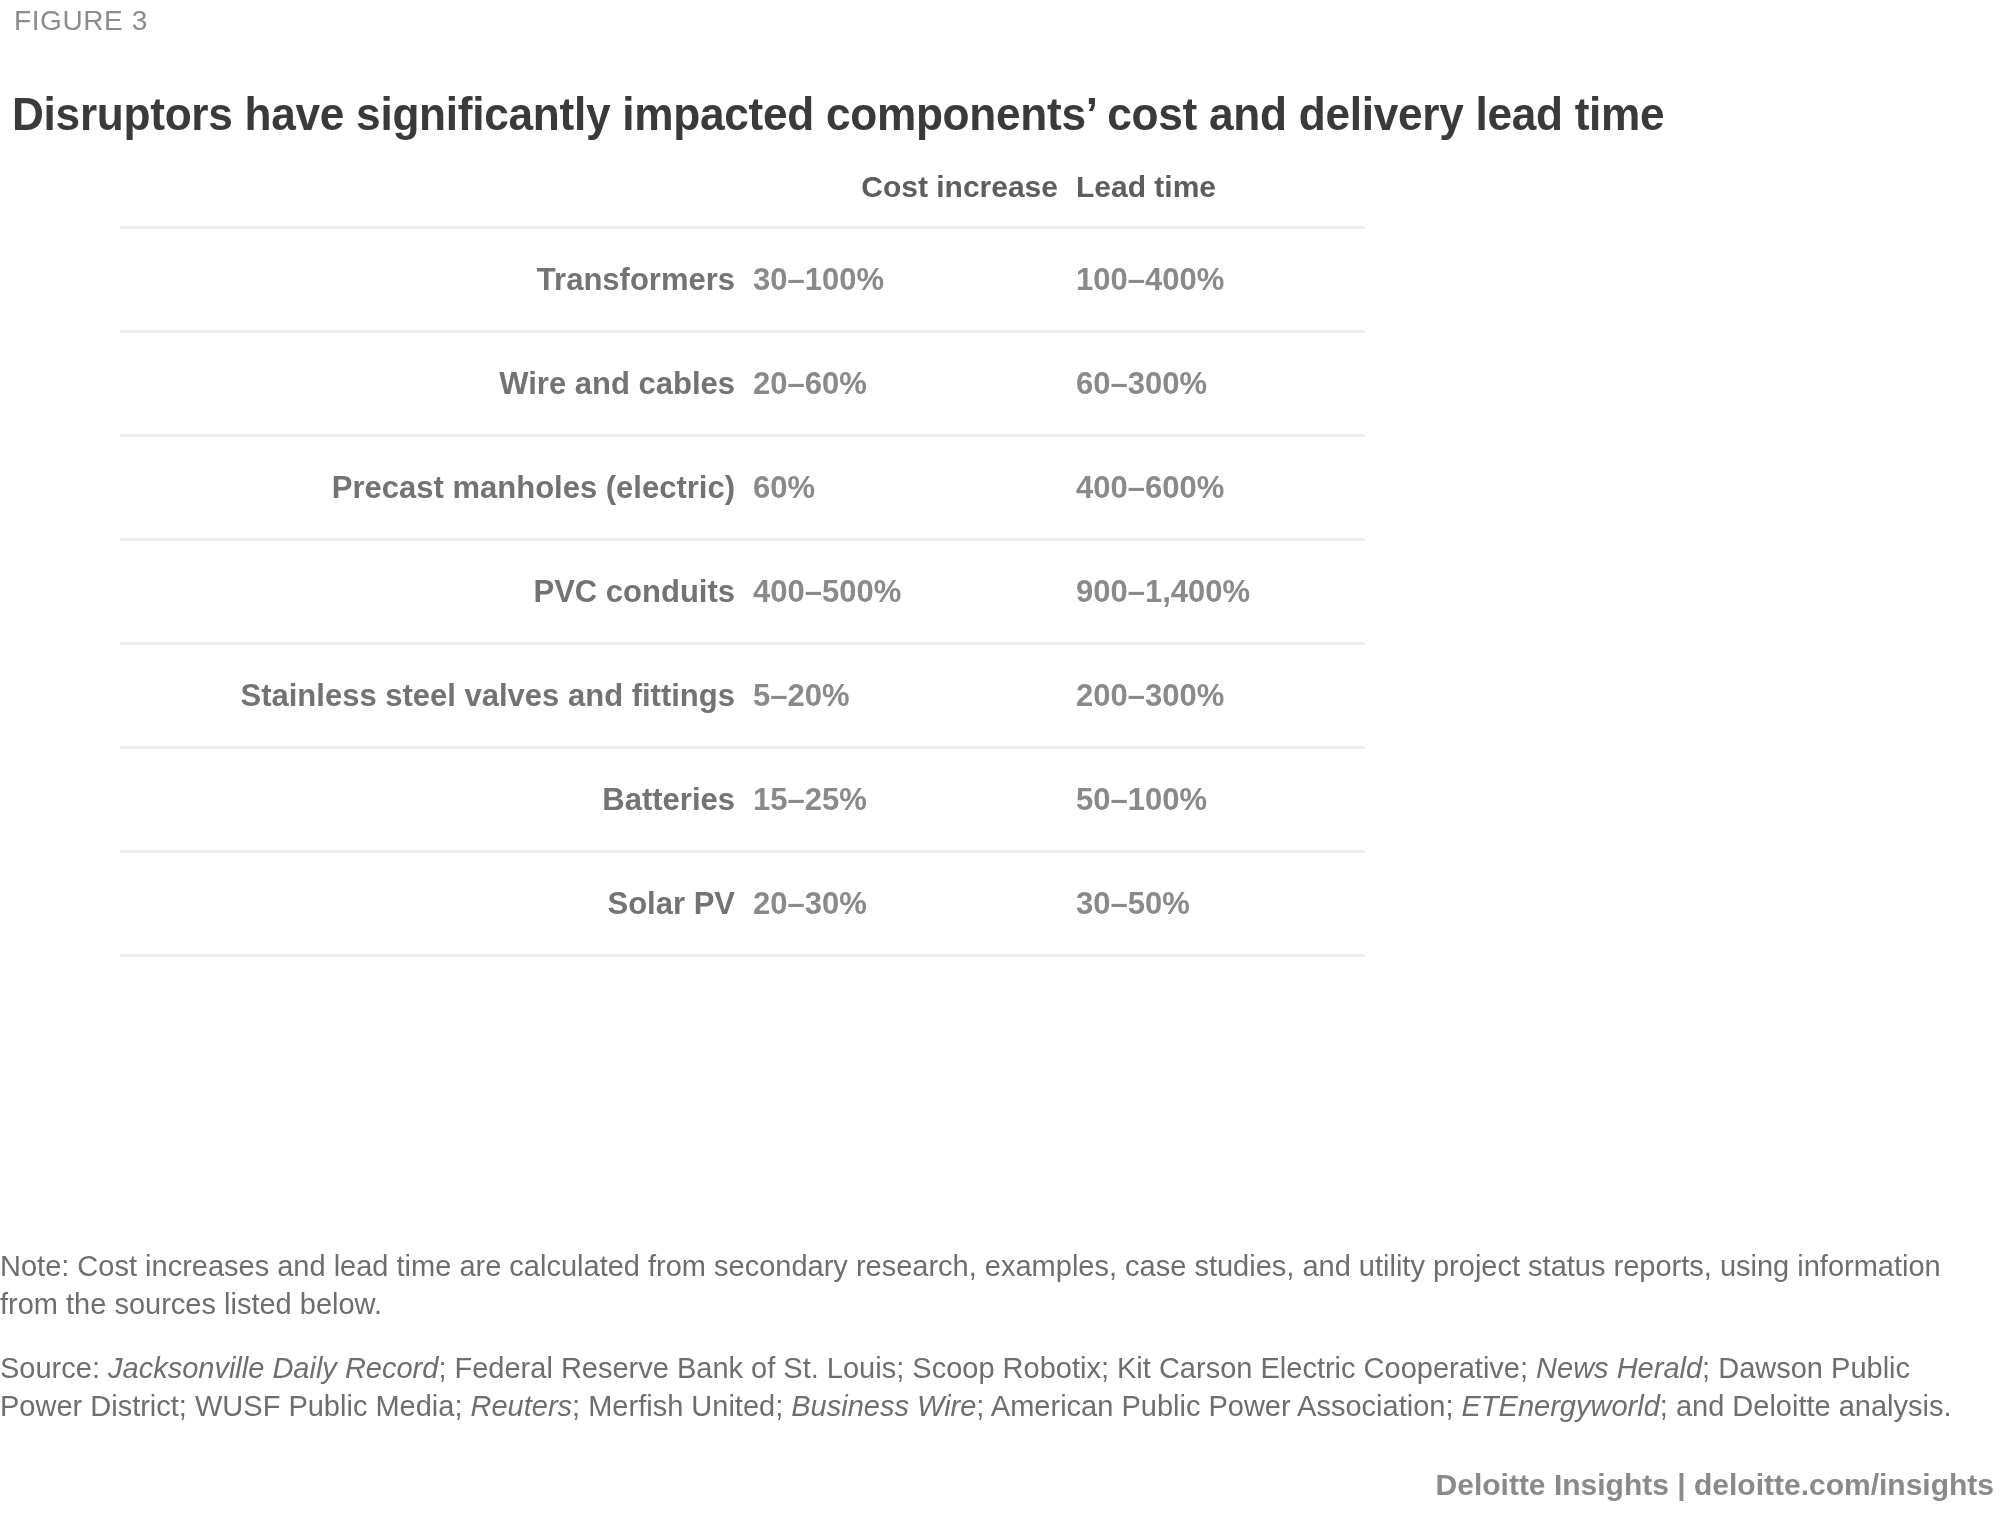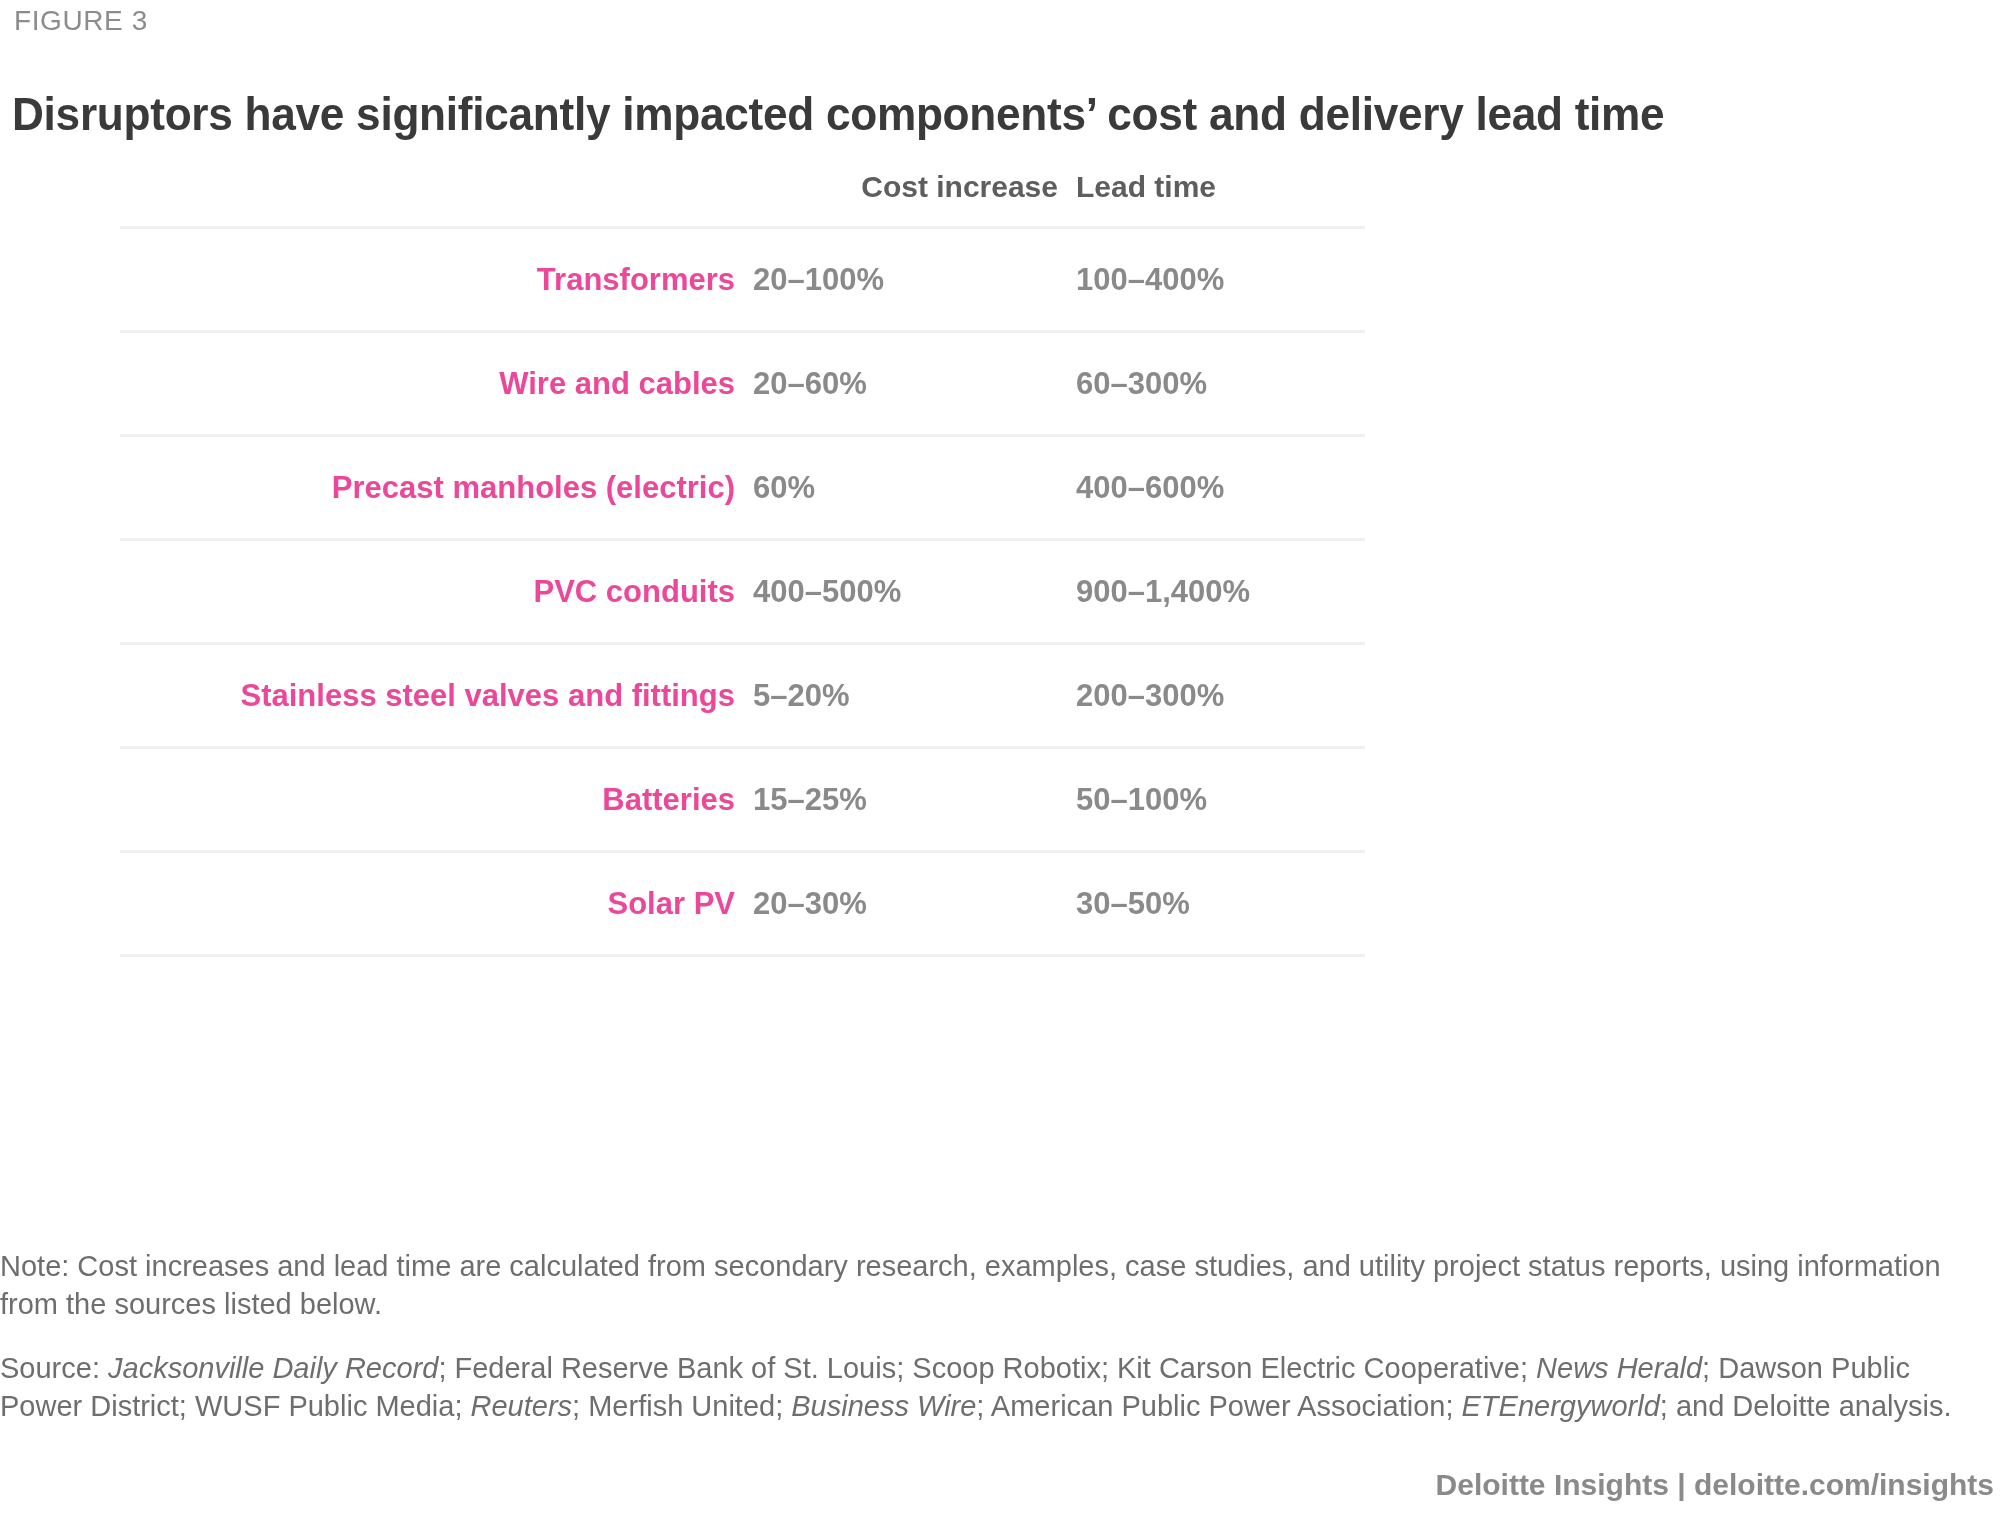--- a/index.html
+++ b/index.html
@@ -93,21 +93,21 @@
     font-size: 31px;
     font-weight: 700;
     color: #8a8a8a;
     vertical-align: middle;
     font-family: "Liberation Sans", sans-serif;
     white-space: nowrap;
   }
 
   .tbl tbody td.t-name {
     text-align: right;
-    color: #ec4899;
+    color: #737373;
     padding-right: 0;
     font-size: 31px;
   }
   .tbl tbody td.t-cost { text-align: left; padding-left: 18px; }
   .tbl tbody td.t-lead { text-align: left; padding-left: 18px; }
 
   
   .notes {
     position: absolute;
     left: 0px;
@@ -156,21 +156,21 @@
       <thead>
         <tr>
           <th class="h-name"></th>
           <th class="h-cost">Cost increase</th>
           <th class="h-lead">Lead time</th>
         </tr>
       </thead>
       <tbody id="table-body">
           <tr>
             <td class="t-name">Transformers</td>
-            <td class="t-cost">20–100%</td>
+            <td class="t-cost">30–100%</td>
             <td class="t-lead">100–400%</td>
           </tr>
           <tr>
             <td class="t-name">Wire and cables</td>
             <td class="t-cost">20–60%</td>
             <td class="t-lead">60–300%</td>
           </tr>
           <tr>
             <td class="t-name">Precast manholes (electric)</td>
             <td class="t-cost">60%</td>

